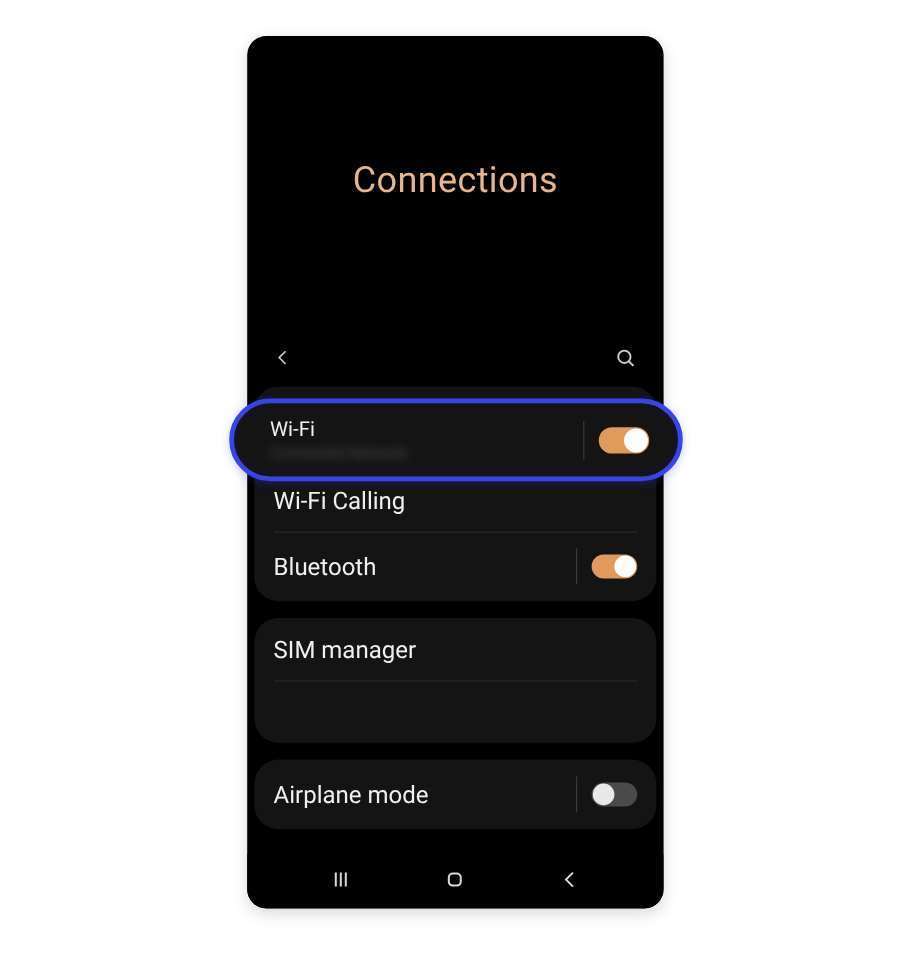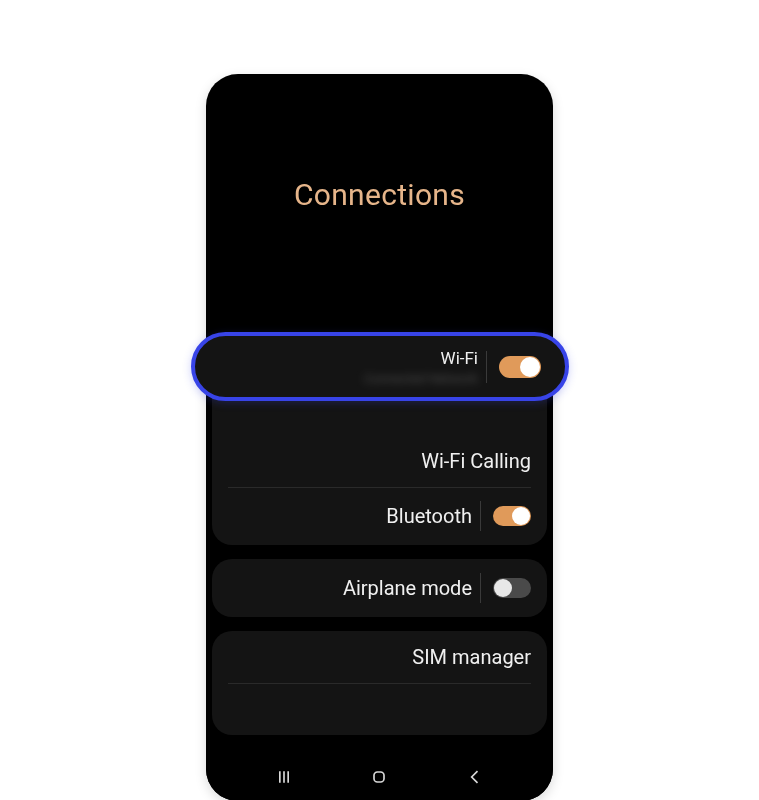--- a/index.html
+++ b/index.html
@@ -9,25 +9,24 @@
     background: #ffffff;
     font-family: -apple-system, BlinkMacSystemFont, "Segoe UI", Roboto, sans-serif;
     display: flex;
     justify-content: center;
     padding-top: 30px;
   }
   .phone {
     width: 347px;
     height: 727px;
     background: #000000;
-    border-radius: 32px;
+    border-radius: 16px;
     position: relative;
     overflow: hidden;
     box-shadow: 0 4px 12px rgba(0,0,0,0.15);
-    margin-top: 44px;
   }
   .header-area {
     height: 225px;
     display: flex;
     align-items: center;
     justify-content: center;
     padding-top: 15px;
   }
   .page-title {
     color: #e6b58a;
@@ -71,21 +70,21 @@
   }
   .row + .row::before {
     content: "";
     position: absolute;
     top: 0;
     left: 16px;
     right: 16px;
     height: 1px;
     background: #2a2a2a;
   }
-  .row-main { flex: 1; text-align: right; }
+  .row-main { flex: 1; }
   .row-title {
     color: #f0f0f0;
     font-size: 20px;
     font-weight: 400;
   }
   .row-sub {
     color: #555555;
     font-size: 13px;
     margin-top: 3px;
     filter: blur(4px);
@@ -200,38 +199,38 @@
               <div class="toggle on">
                 <div class="knob"></div>
               </div>
             </div>
         </div>
       </div>
 
       <div class="section">
         <div class="row">
           <div class="row-main">
+              <div class="row-title">SIM manager</div>
+            </div>
+        </div>
+        <div class="row">
+          
+        </div>
+      </div>
+
+      <div class="section">
+        <div class="row">
+          <div class="row-main">
               <div class="row-title">Airplane mode</div>
             </div>
           <div class="toggle-wrap">
               <div class="toggle off">
                 <div class="knob"></div>
               </div>
             </div>
-        </div>
-      </div>
-
-      <div class="section">
-        <div class="row">
-          <div class="row-main">
-              <div class="row-title">SIM manager</div>
-            </div>
-        </div>
-        <div class="row">
-          
         </div>
       </div>
 
     </div>
 
     <div class="nav-bar">
       <div>
         <svg viewBox="0 0 24 24" fill="none" stroke="#d8d8d8" stroke-width="2">
             <line x1="7" y1="5" x2="7" y2="19"></line>
             <line x1="12" y1="5" x2="12" y2="19"></line>

